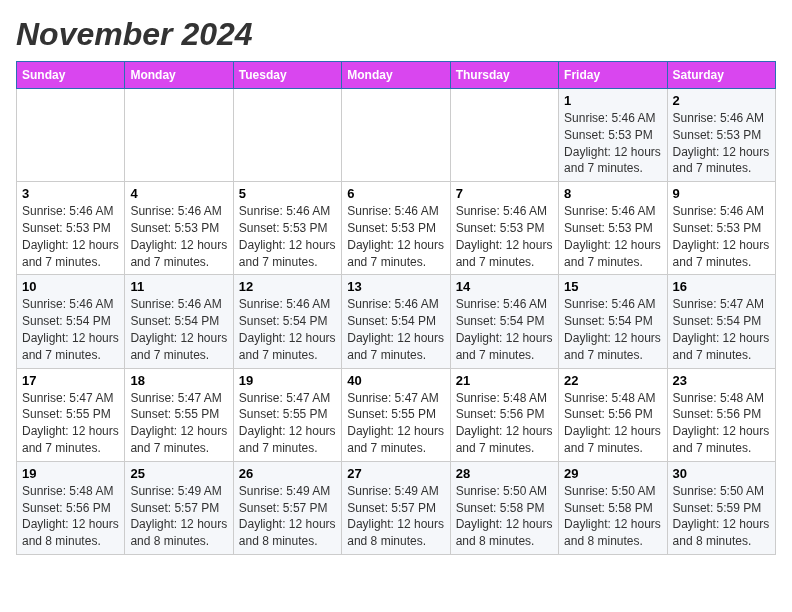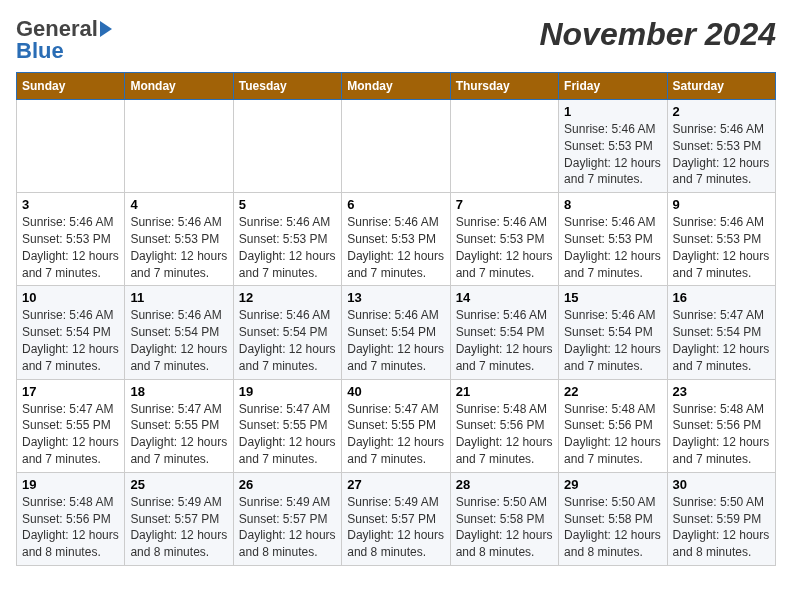--- a/index.html
+++ b/index.html
@@ -41,21 +41,21 @@
       font-size: 16px;
       font-weight: normal;
       color: #333;
     }
     table {
       width: 100%;
       border-collapse: collapse;
       font-size: 11px;
     }
     thead tr th {
-      background: #a16207;
+      background: #d946ef;
       color: #fff;
       text-align: left;
       padding: 6px 5px;
       font-size: 12px;
       font-weight: bold;
       border: 1px solid #2a6db5;
     }
     tbody tr td {
       vertical-align: top;
       border: 1px solid #ccc;
@@ -81,27 +81,20 @@
       line-height: 1.4;
     }
     .empty-cell {
       background: #fff !important;
     }
   </style>
 </head>
 <body>
 
 <div class="header">
-  <div class="logo">
-    <div style="display:flex; align-items:center;">
-      <span style="font-size:22px; font-weight:bold; color:#444;">General</span>
-      <span class="logo-arrow"></span>
-    </div>
-    <span style="font-size:22px; font-weight:bold; color:#2a6db5; margin-top:-4px;">Blue</span>
-  </div>
   <div class="title-block">
     <h1>November 2024</h1>
   </div>
 </div>
 
 <table>
   <thead>
     <tr>
     <th>Sunday</th>
         <th>Monday</th>

